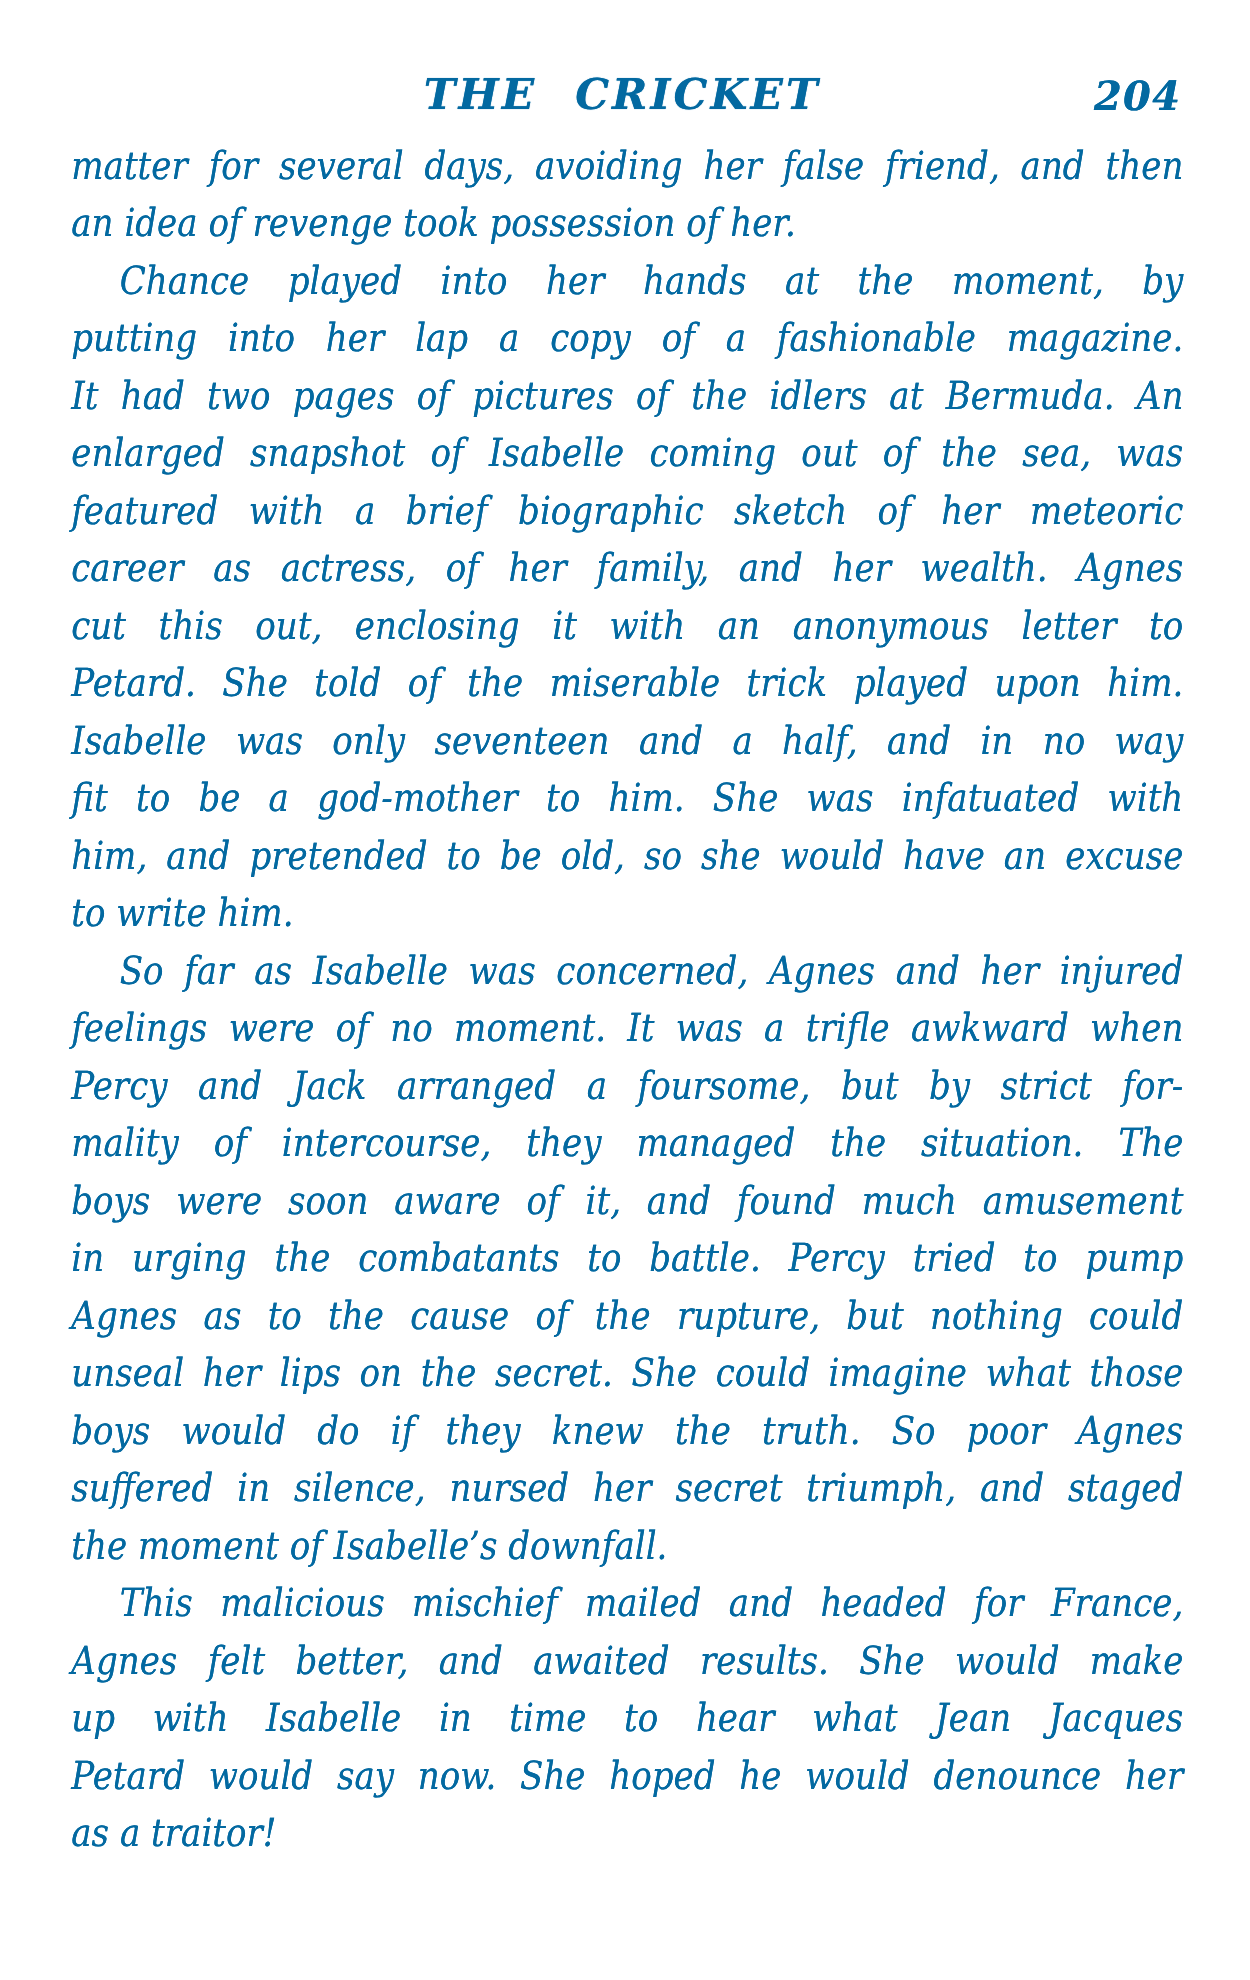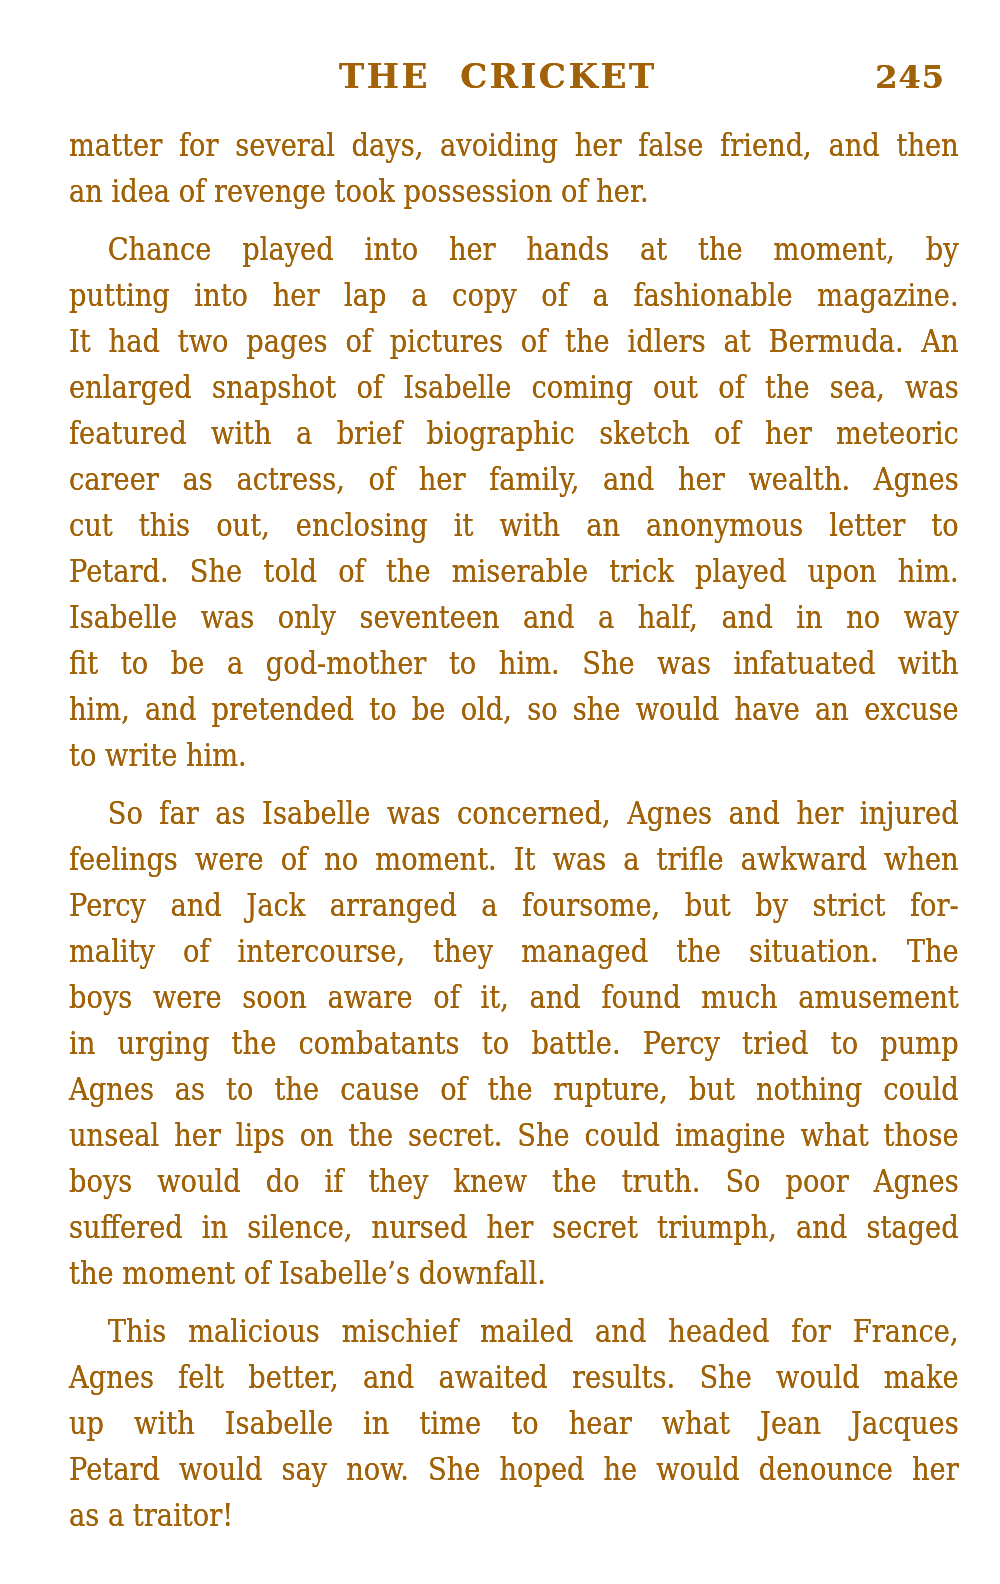--- a/index.html
+++ b/index.html
@@ -7,21 +7,22 @@
     padding: 0;
     background: #ffffff;
   }
   .page {
     position: relative;
     width: 1000px;
     height: 1584px;
     background: #ffffff;
     overflow: hidden;
     font-family: "DejaVu Serif", "Liberation Serif", serif;
-    color: #a16207;
+    color: #0369a1;
+    font-style: italic;
   }
   .header {
     position: absolute;
     left: 57px;
     top: 56px;
     width: 888px;
     height: 42px;
   }
   .running-title {
     position: absolute;
@@ -44,21 +45,21 @@
     letter-spacing: 1px;
     text-shadow: 0 0 0.5px currentColor;
   }
   .body-text {
     position: absolute;
     left: 57px;
     top: 110px;
     width: 890px;
   }
   .paragraph {
-    margin: 12px;
+    margin: 0;
     padding: 0;
   }
   .line {
     width: 1011px;              
     transform: scaleX(0.88);
     transform-origin: 0 50%;
     height: 46px;
     line-height: 46px;
     font-size: 31px;
     text-align: justify;
@@ -73,21 +74,21 @@
   .line.indent {
     text-indent: 44px;
   }
 </style>
 </head>
 <body>
 
 <div class="page">
   <div class="header">
     <span class="running-title">THE CRICKET</span>
-    <span class="page-number">245</span>
+    <span class="page-number">204</span>
   </div>
   <div class="body-text" id="body-text">
       <div class="paragraph">
         <div class="line">matter for several days, avoiding her false friend, and then</div>
         <div class="line last">an idea of revenge took possession of her.</div>
       </div>
       <div class="paragraph">
         <div class="line indent">Chance played into her hands at the moment, by</div>
         <div class="line">putting into her lap a copy of a fashionable magazine.</div>
         <div class="line">It had two pages of pictures of the idlers at Bermuda. An</div>

